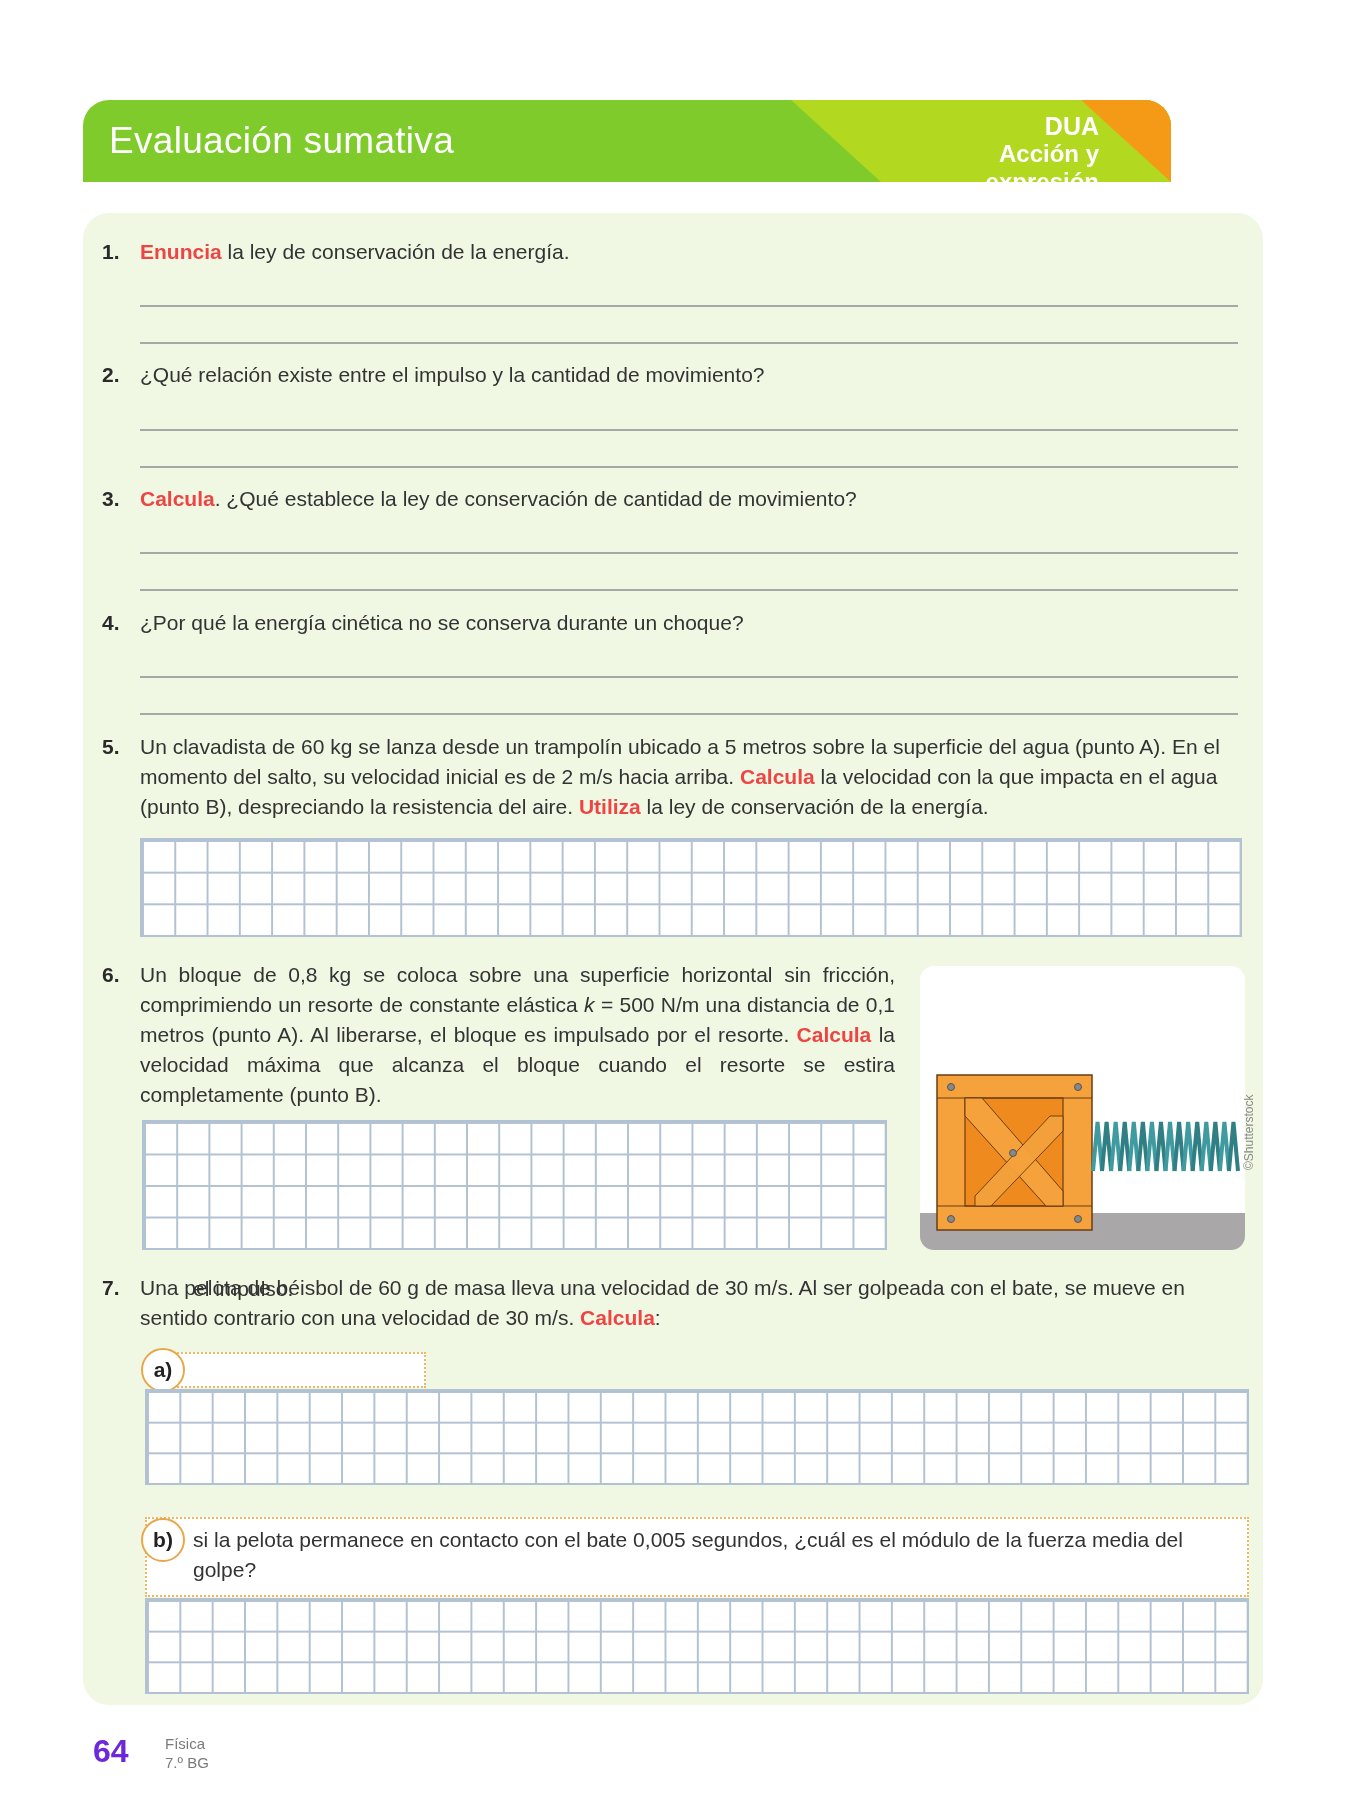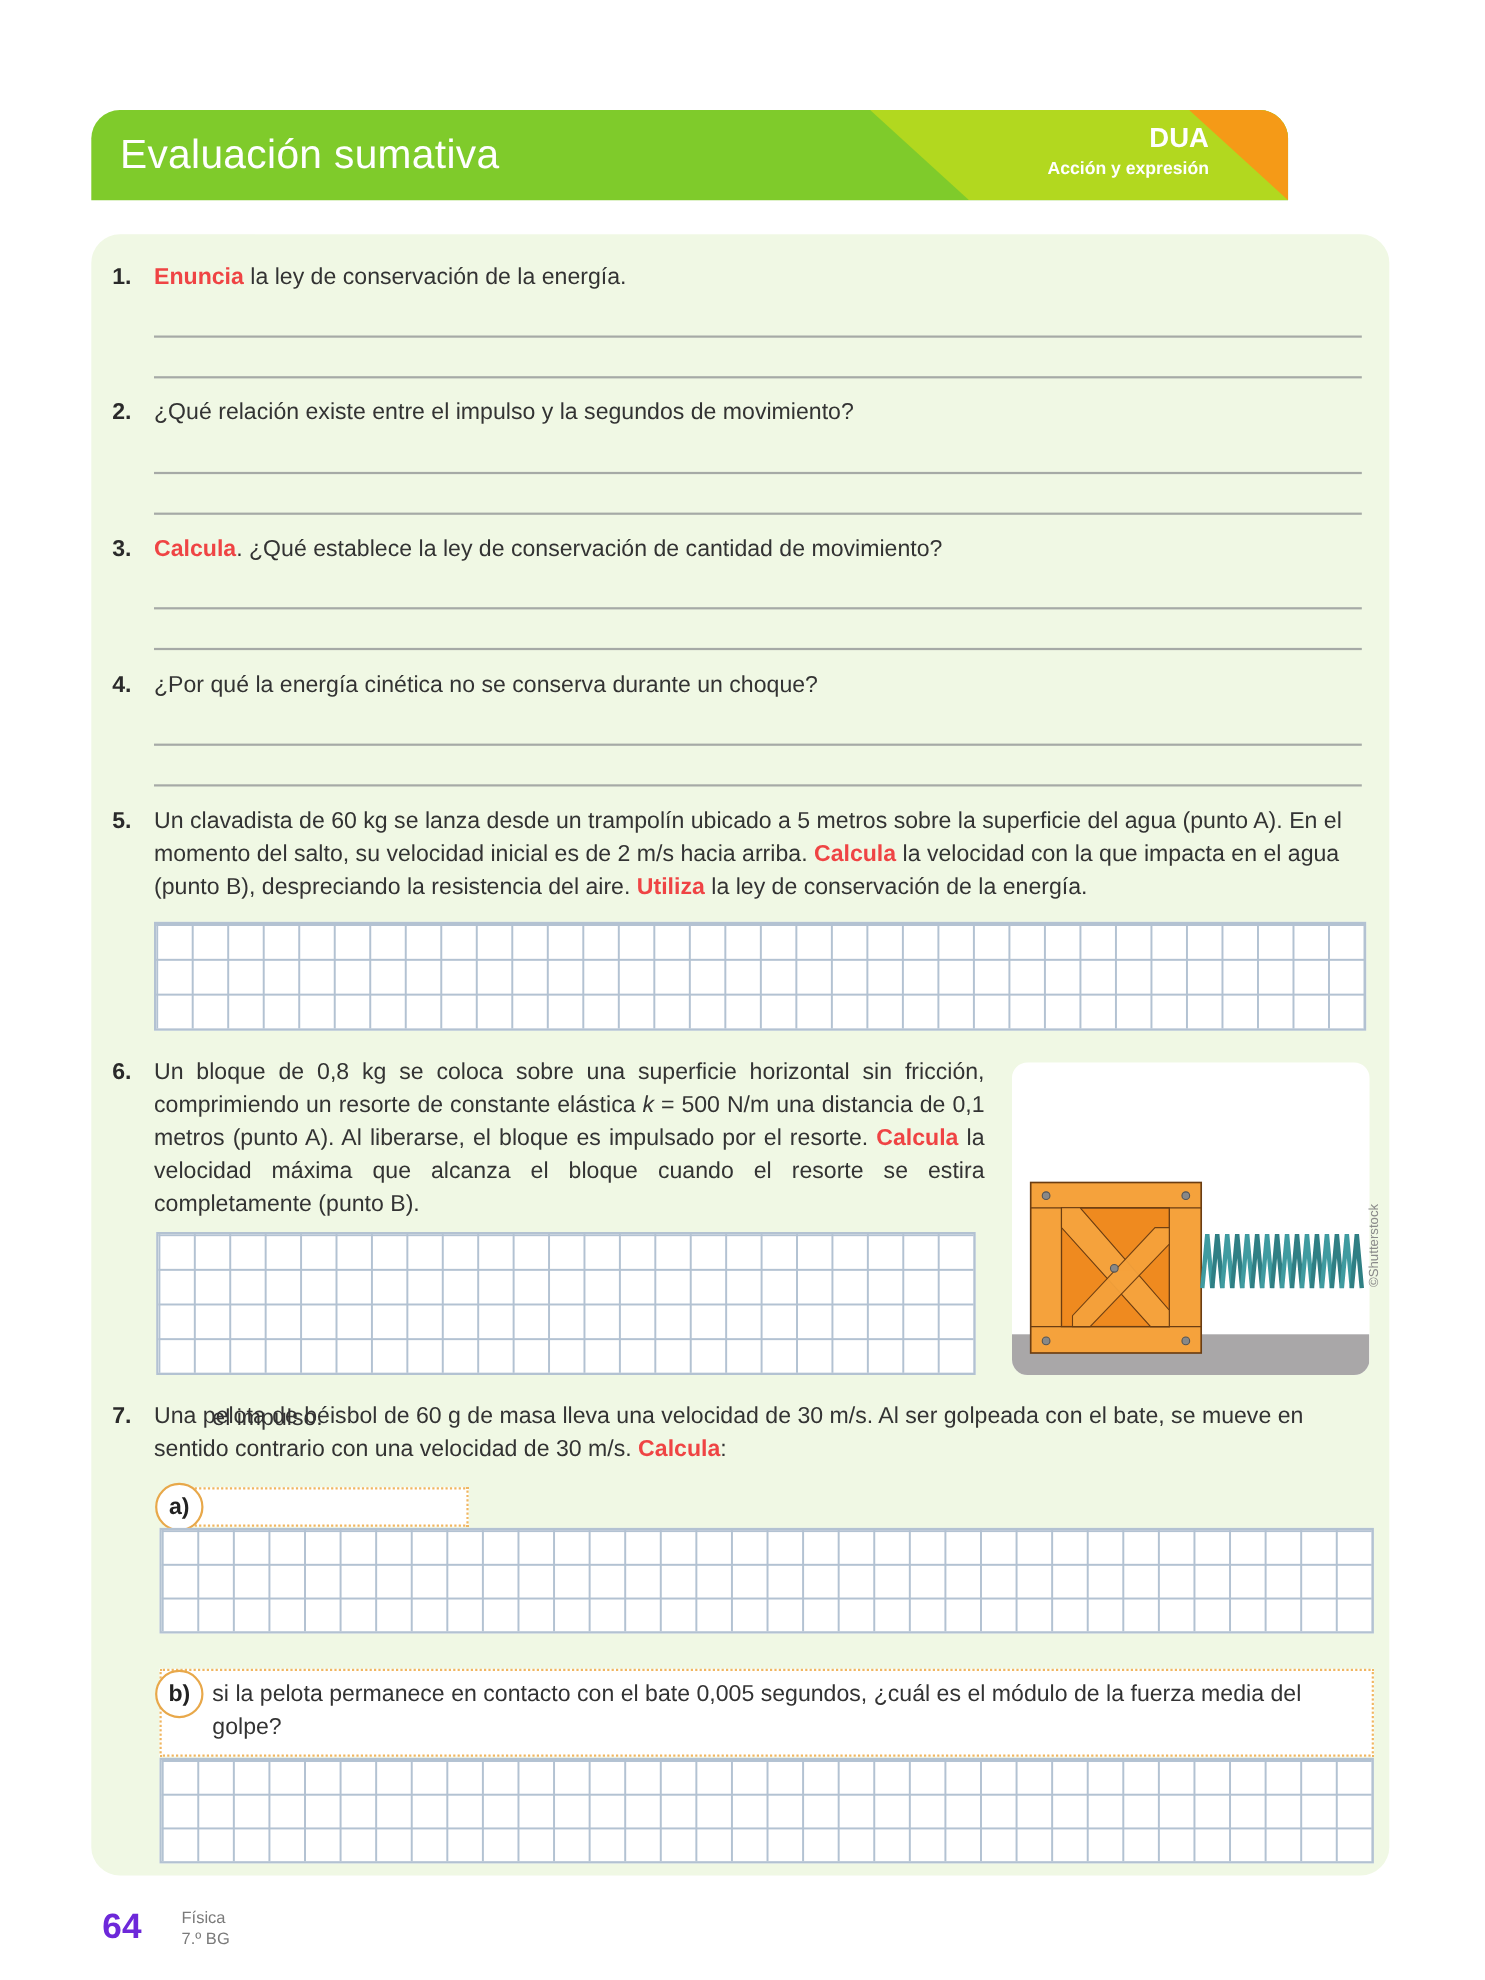--- a/index.html
+++ b/index.html
@@ -3,21 +3,21 @@
 <meta charset="utf-8">
 <style>
   html,body{margin:0;padding:0;background:#fff;}
   body{width:1350px;height:1800px;position:relative;overflow:hidden;font-family:"Liberation Sans",sans-serif;color:#2b2b2b;}
   .header{position:absolute;left:83px;top:100px;width:1088px;height:82px;border-radius:26px 26px 0 0;overflow:hidden;background:#7fcb2b;}
   .header .lime{position:absolute;right:0;top:0;width:380px;height:82px;background:#b2d81f;clip-path:polygon(0 0,100% 0,100% 100%,90px 100%);}
   .header .orange{position:absolute;right:0;top:0;width:90px;height:82px;background:#f59a17;clip-path:polygon(0 0,100% 0,100% 100%);}
   .header .title{position:absolute;left:26px;top:20px;font-size:37px;color:#fff;letter-spacing:0.3px;}
   .header .dua{position:absolute;right:72px;top:12px;width:220px;text-align:right;color:#fff;font-weight:bold;}
   .header .dua .d1{font-size:25px;line-height:28px;}
-  .header .dua .d2{font-size:16px;line-height:28px;}
+  .header .dua .d2{font-size:24px;line-height:28px;}
   .panel{position:absolute;left:83px;top:213px;width:1180px;height:1492px;background:#f0f8e4;border-radius:26px;}
   .q{position:absolute;font-size:21px;line-height:30px;color:#333;}
   .q .num{position:absolute;left:-38px;font-weight:bold;color:#2a2a2a;}
   .q b{color:#ef4444;}
   .line{position:absolute;left:140px;width:1098px;height:2px;background:#a6aaa6;}
   .grid{position:absolute;background:#fff;border:2px solid #b3c2d2;box-sizing:border-box;
         background-image:linear-gradient(to right,#b3c2d2 2px,transparent 2px),linear-gradient(to bottom,#b3c2d2 2px,transparent 2px);}
   .img-box{position:absolute;left:920px;top:966px;width:325px;height:284px;background:#fff;border-radius:14px;overflow:hidden;}
   .credit{position:absolute;left:1242px;top:1170px;transform:rotate(-90deg);transform-origin:left top;font-size:12px;color:#8a8a8a;white-space:nowrap;}
   .sub-label{position:absolute;width:44px;height:44px;border:2px solid #e8a84a;border-radius:50%;background:#fff;box-sizing:border-box;text-align:center;line-height:40px;font-weight:bold;font-size:21px;color:#222;}
@@ -42,21 +42,21 @@
 
 <div class="q" style="left:140px;top:237px;width:1100px;">
   <span class="num">1.</span>
   <b>Enuncia</b><span> la ley de conservación de la energía.</span>
 </div>
 <div class="line" style="top:305px;"></div>
 <div class="line" style="top:342px;"></div>
 
 <div class="q" style="left:140px;top:360px;width:1100px;">
   <span class="num">2.</span>
-  <span>¿Qué relación existe entre el impulso y la segundos de movimiento?</span>
+  <span>¿Qué relación existe entre el impulso y la cantidad de movimiento?</span>
 </div>
 <div class="line" style="top:429px;"></div>
 <div class="line" style="top:466px;"></div>
 
 <div class="q" style="left:140px;top:484px;width:1100px;">
   <span class="num">3.</span>
   <b>Calcula</b><span>. ¿Qué establece la ley de conservación de cantidad de movimiento?</span>
 </div>
 <div class="line" style="top:552px;"></div>
 <div class="line" style="top:589px;"></div>

